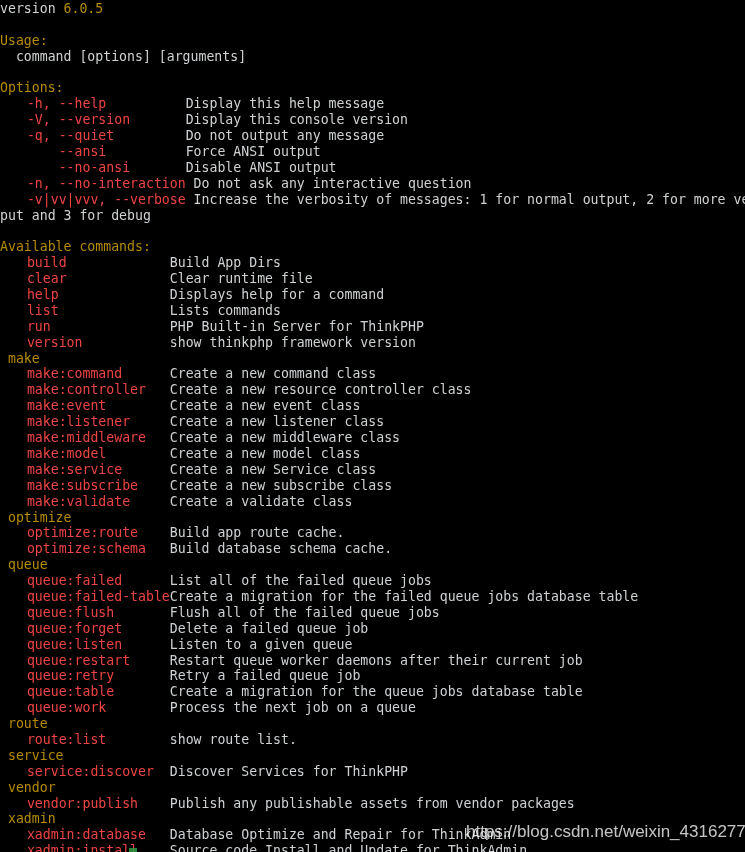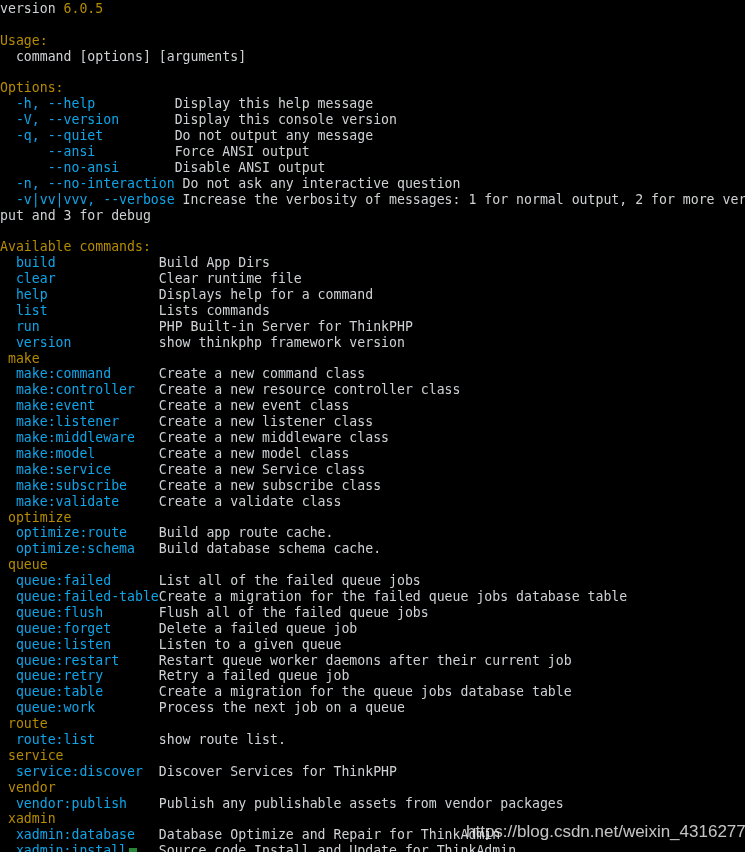--- a/index.html
+++ b/index.html
@@ -37,21 +37,21 @@
   }
 
   .line {
     height: 15.9px;
     white-space: pre;
     display: block;
   }
 
   
   .c-default { color: #cfd2d4; }
-  .c-green   { color: #0ea5e9; }
+  .c-green   { color: #ef4444; margin-left: 11px; }
   .c-yellow  { color: #b58b00; }
 
   .watermark {
     position: absolute;
     left: 466px;
     top: 822px;
     font-family: "Liberation Sans", sans-serif;
     font-size: 17px;
     line-height: 20px;
     color: rgba(245, 245, 245, 0.80);

